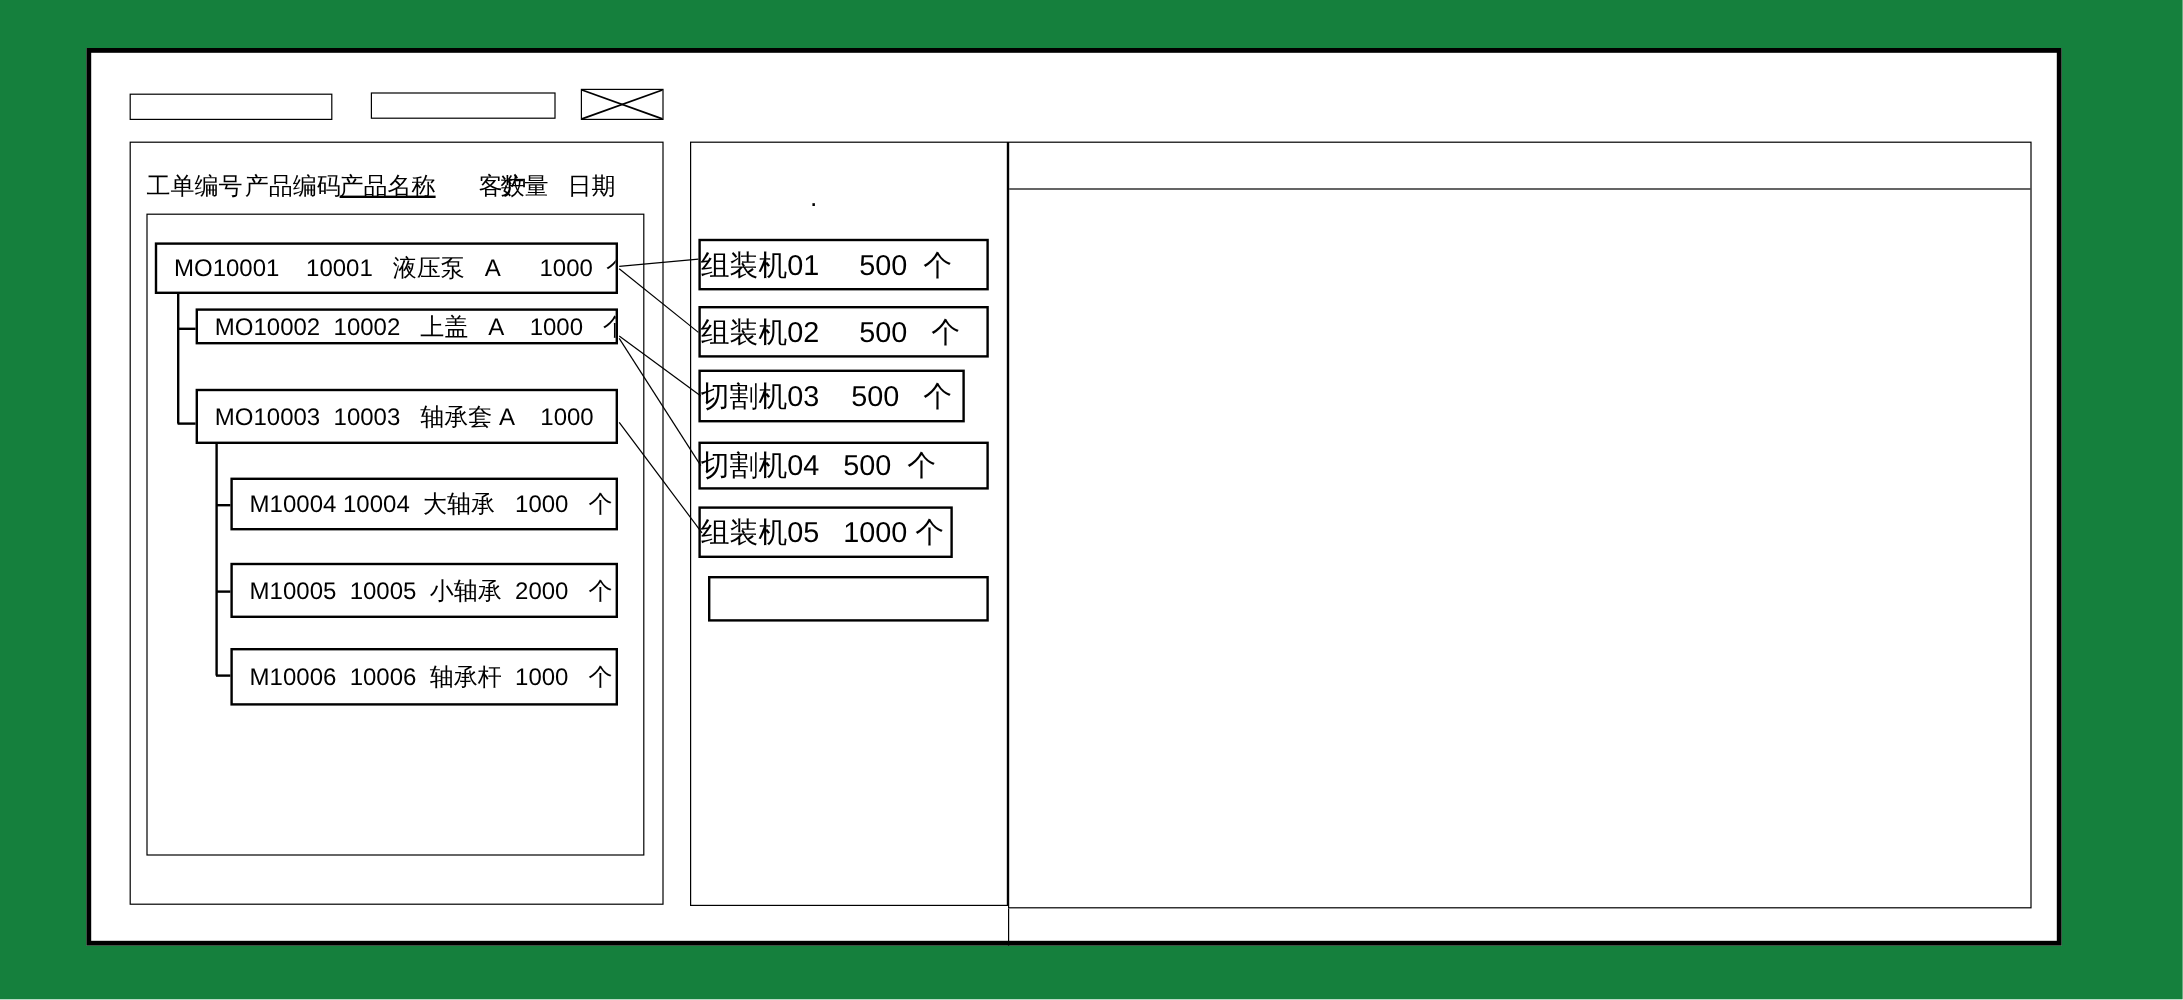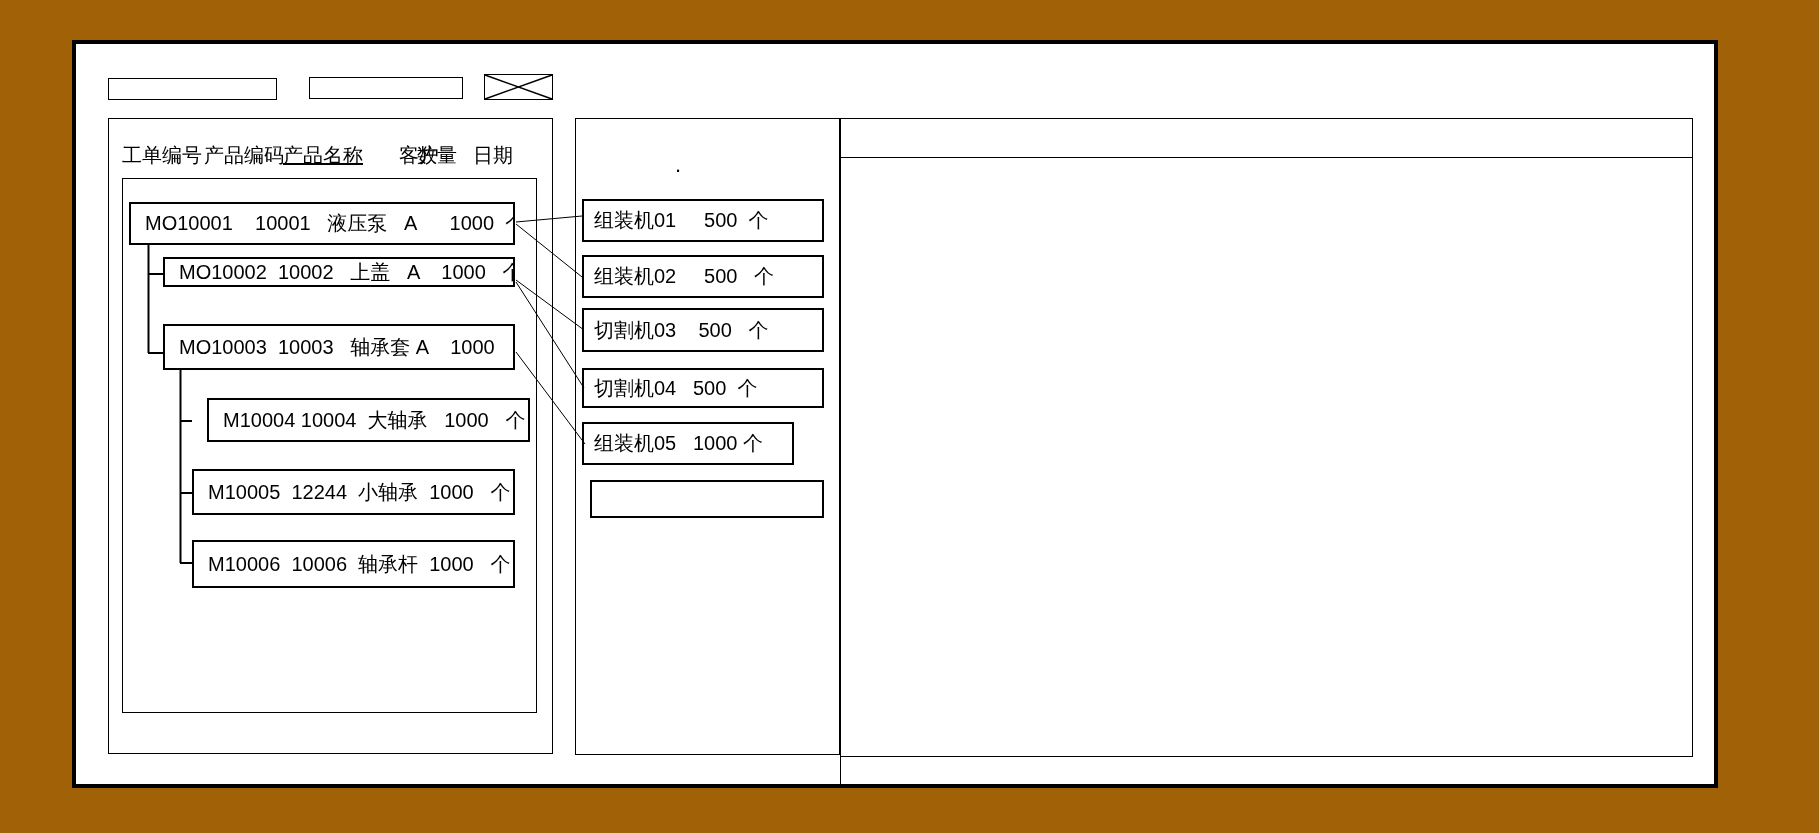--- a/index.html
+++ b/index.html
@@ -1,38 +1,38 @@
 <!DOCTYPE html>
 <html><head>
 <meta charset="utf-8">
 <style>
   html,body{margin:0;padding:0;background:#ffffff;}
   .canvas{
     position:relative;
     width:1819px;height:833px;
-    background:#a16207;
+    background:#15803d;
     font-family:"Liberation Sans","DejaVu Sans",sans-serif;
     color:#000000;
     overflow:hidden;
   }
   .abs{position:absolute;box-sizing:border-box;}
   .frame{border:4px solid #000;background:#fff;}
   .panel{border:1.5px solid #000;background:#fff;}
   .thinrect{border:1.5px solid #000;background:#fff;}
   .wo-box{
     border:2px solid #000;background:#fff;
     font-size:20px;white-space:pre;
     display:flex;align-items:center;
     padding-left:14px;overflow:hidden;
   }
   .machine-box{
     border:2px solid #000;background:#fff;
-    font-size:20px;white-space:pre;
+    font-size:24px;white-space:pre;
     display:flex;align-items:center;
-    padding-left:10px;overflow:hidden;
+    overflow:hidden;
   }
   .col-label{
     position:absolute;top:142px;
     font-size:20px;white-space:pre;
   }
   .hline{position:absolute;border-top:1.5px solid #000;height:0;}
   .vline{position:absolute;border-left:1.5px solid #000;width:0;}
   .stray-dot{position:absolute;font-size:22px;line-height:10px;}
   svg.overlay{position:absolute;left:0;top:0;pointer-events:none;}
 </style>
@@ -54,31 +54,31 @@
   <span class="col-label" style="left:283px;text-decoration:underline;">产品名称</span>
   <span class="col-label" style="left:366px;margin-left:33px;">客户</span>
   <span class="col-label" style="left:417px;text-align:right;">数量</span>
   <span class="col-label" style="left:473px;">日期</span>
 
   <div class="abs thinrect" style="left:122px;top:178px;width:415px;height:535px;"></div>
 
   <div class="abs wo-box" style="left:129px;top:202px;width:386px;height:43px;">MO10001    10001   液压泵   A      1000  个</div>
   <div class="abs wo-box" style="left:163px;top:257px;width:352px;height:30px;">MO10002  10002   上盖   A    1000   个</div>
   <div class="abs wo-box" style="left:163px;top:324px;width:352px;height:46px;">MO10003  10003   轴承套 A    1000    个</div>
-  <div class="abs wo-box" style="left:192px;top:398px;width:323px;height:44px;margin-left:15px;">M10004 10004  大轴承   1000   个</div>
-  <div class="abs wo-box" style="left:192px;top:469px;width:323px;height:46px;">M10005  12244  小轴承  1000   个</div>
+  <div class="abs wo-box" style="left:192px;top:398px;width:323px;height:44px;">M10004 10004  大轴承   1000   个</div>
+  <div class="abs wo-box" style="left:192px;top:469px;width:323px;height:46px;">M10005  10005  小轴承  2000   个</div>
   <div class="abs wo-box" style="left:192px;top:540px;width:323px;height:48px;">M10006  10006  轴承杆  1000   个</div>
 
   <div class="abs panel" style="left:575px;top:118px;width:265px;height:637px;"></div>
 
   <span class="stray-dot" style="left:675px;top:160px;">.</span>
 
   <div class="abs machine-box" style="left:582px;top:199px;width:242px;height:43px;">组装机01     500  个</div>
   <div class="abs machine-box" style="left:582px;top:255px;width:242px;height:43px;">组装机02     500   个</div>
-  <div class="abs machine-box" style="left:582px;top:308px;width:242px;height:44px;">切割机03    500   个</div>
+  <div class="abs machine-box" style="left:582px;top:308px;width:222px;height:44px;">切割机03    500   个</div>
   <div class="abs machine-box" style="left:582px;top:368px;width:242px;height:40px;">切割机04   500  个</div>
   <div class="abs machine-box" style="left:582px;top:422px;width:212px;height:43px;">组装机05   1000 个</div>
   <div class="abs machine-box" style="left:590px;top:480px;width:234px;height:38px;"></div>
 
   <div class="abs panel" style="left:840px;top:118px;width:853px;height:639px;border-width:1.5px;"></div>
   <div class="hline" style="left:841px;top:157px;width:851px;"></div>
   <div class="vline" style="left:840px;top:757px;height:31px;"></div>
 
   <svg class="overlay" width="1819" height="833" viewBox="0 0 1819 833">
 

